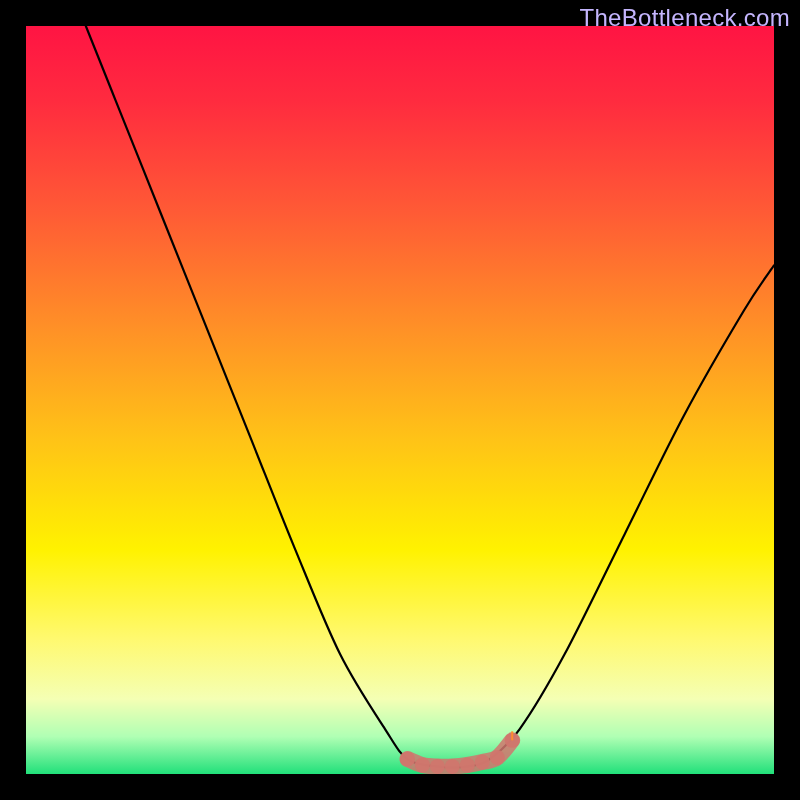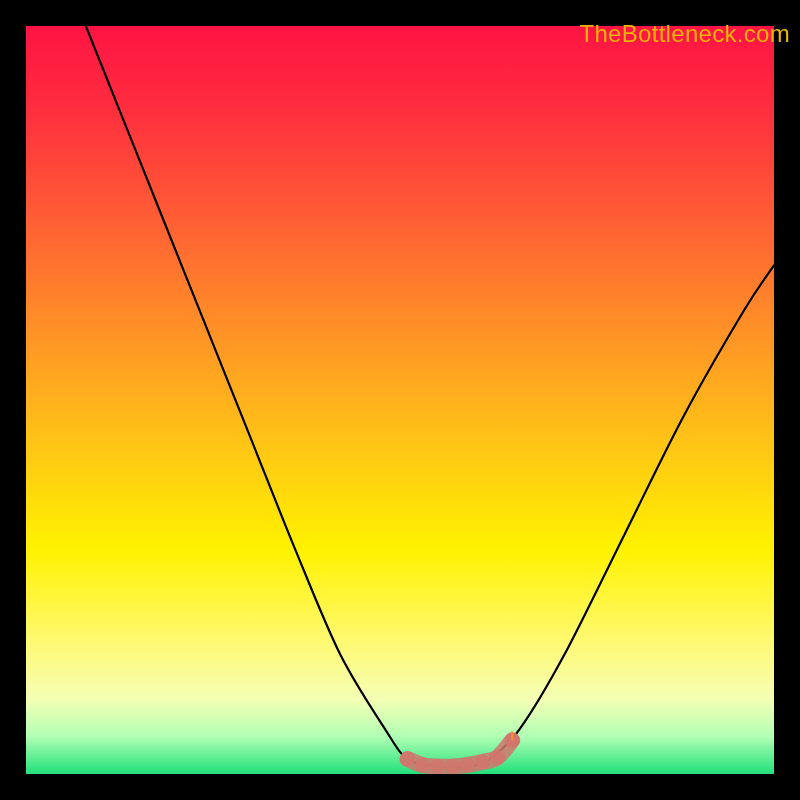--- a/index.html
+++ b/index.html
@@ -19,23 +19,23 @@
   }
   .plot {
     position: absolute;
     left: 26px;
     top: 26px;
     width: 748px;
     height: 748px;
   }
   .watermark {
     position: absolute;
-    top: 20px;
+    top: 4px;
     right: 10px;
-    color: #eab308;
+    color: #c4b5fd;
     font-size: 24px;
     font-weight: 500;
     letter-spacing: 0.3px;
     pointer-events: none;
   }
 </style>
 </head>
 <body>
 
 <div class="outer">

